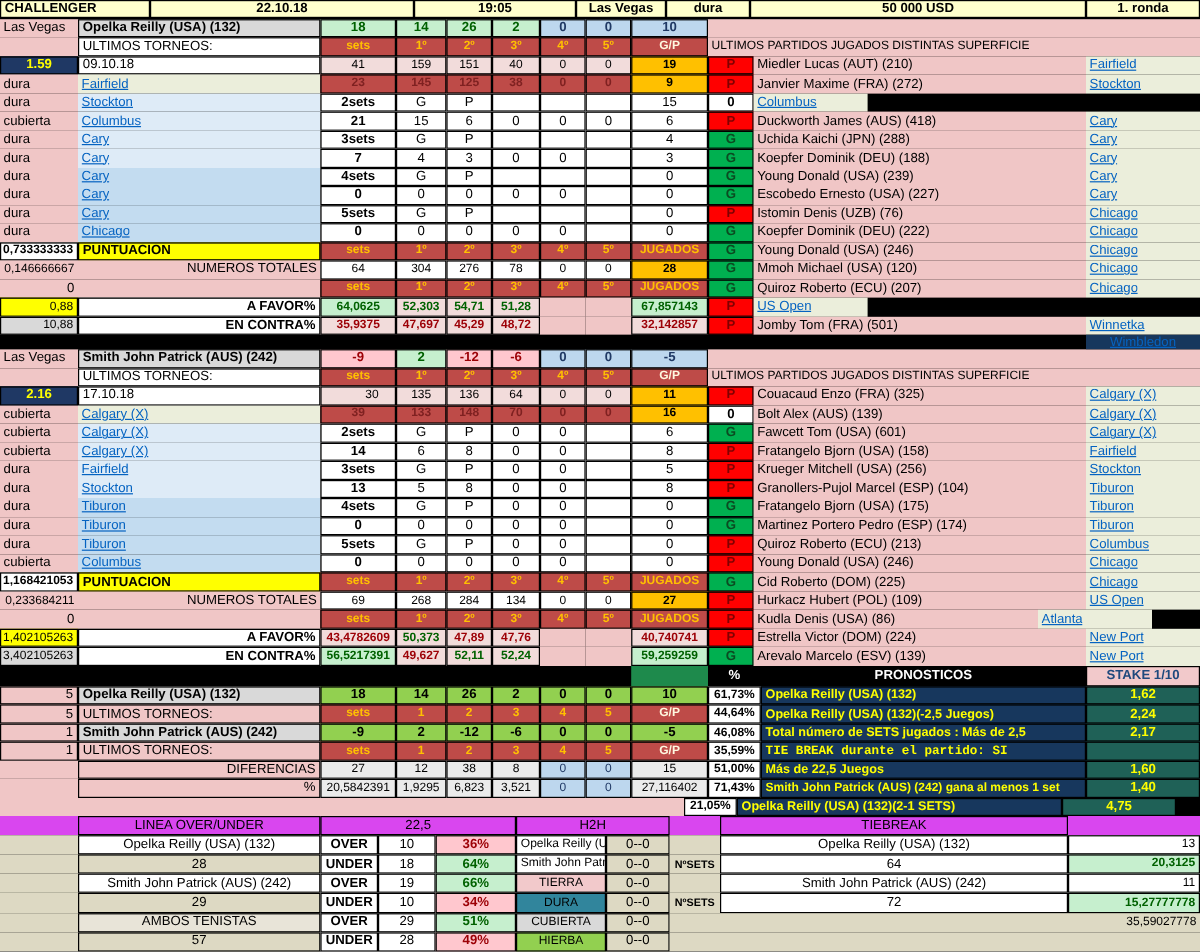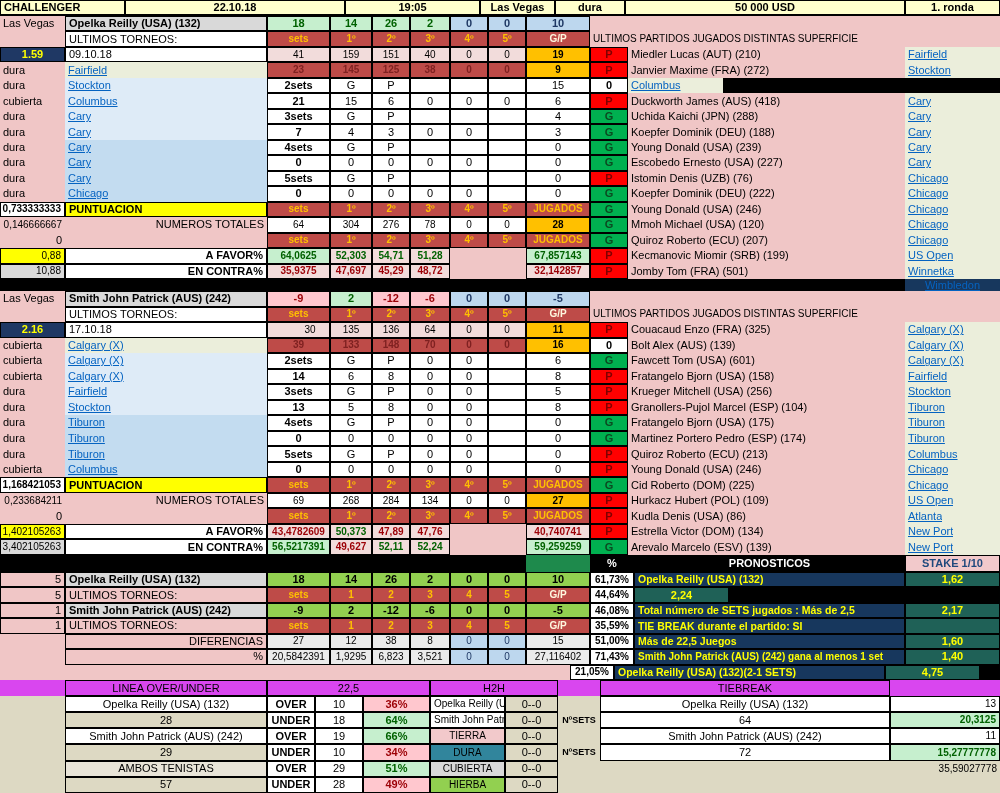--- a/index.html
+++ b/index.html
@@ -323,21 +323,20 @@
         <div class="c bd rt bg-yellow f10" style="width: 65px;">0,88</div>
         <div class="c bd rt b bg-white" style="width: 202px;">A FAVOR%</div>
         <div class="c bd ctr b f10 bg-pospale pos" style="width: 63px;">64,0625</div>
         <div class="c bd ctr b f10 bg-pinkstat pos" style="width: 42px;">52,303</div>
         <div class="c bd ctr b f10 bg-pinkstat pos" style="width: 38px;">54,71</div>
         <div class="c bd ctr b f10 bg-pinkstat pos" style="width: 40px;">51,28</div>
         <div class="c bg-pinkA" style="width: 38px;"></div>
         <div class="c bg-pinkA" style="width: 38px;"></div>
         <div class="c bd ctr b f10 bg-pospale pos" style="width: 64px;">67,857143</div>
         <div class="c bd ctr b bg-res-p" style="width: 38px;">P</div>
-        <div class="c bg-pinkA" style="width: 277px;">Kecmanovic Miomir (SRB) (199)</div>
         <div class="c bg-sage" style="width: 95px;">
           <span class="lnk">US Open</span>
         </div>
       </div>
       <div class="row">
         <div class="c bd rt bg-grey f10" style="width: 65px;">10,88</div>
         <div class="c bd rt b bg-white" style="width: 202px;">EN CONTRA%</div>
         <div class="c bd ctr b f10 bg-pinkstat neg" style="width: 63px;">35,9375</div>
         <div class="c bd ctr b f10 bg-pinkstat neg" style="width: 42px;">47,697</div>
         <div class="c bd ctr b f10 bg-pinkstat neg" style="width: 38px;">45,29</div>
@@ -596,37 +595,37 @@
         <div class="c rt bg-pinkA" style="width: 65px;">0</div>
         <div class="c bg-pinkA" style="width: 202px;"></div>
         <div class="c bd ctr b f10 bg-redhdr" style="width: 63px;">sets</div>
         <div class="c bd ctr b f10 bg-redhdr" style="width: 42px;">1º</div>
         <div class="c bd ctr b f10 bg-redhdr" style="width: 38px;">2º</div>
         <div class="c bd ctr b f10 bg-redhdr" style="width: 40px;">3º</div>
         <div class="c bd ctr b f10 bg-redhdr" style="width: 38px;">4º</div>
         <div class="c bd ctr b f10 bg-redhdr" style="width: 38px;">5º</div>
         <div class="c bd ctr b f10 bg-redhdr" style="width: 64px;">JUGADOS</div>
         <div class="c bd ctr b bg-res-p" style="width: 38px;">P</div>
-        <div class="c bg-pinkA" style="width: 277px;">Kudla Denis (USA) (86)</div>
+        <div class="c bg-pinkA" style="width: 237px;">Kudla Denis (USA) (86)</div>
         <div class="c bg-sage" style="width: 95px;">
           <span class="lnk">Atlanta</span>
         </div>
       </div>
       <div class="row">
         <div class="c bd rt bg-yellow f10" style="width: 65px;">1,402105263</div>
         <div class="c bd rt b bg-white" style="width: 202px;">A FAVOR%</div>
         <div class="c bd ctr b f10 bg-pinkstat neg" style="width: 63px;">43,4782609</div>
         <div class="c bd ctr b f10 bg-pinkstat pos" style="width: 42px;">50,373</div>
         <div class="c bd ctr b f10 bg-pinkstat neg" style="width: 38px;">47,89</div>
         <div class="c bd ctr b f10 bg-pinkstat neg" style="width: 40px;">47,76</div>
         <div class="c bg-pinkA" style="width: 38px;"></div>
         <div class="c bg-pinkA" style="width: 38px;"></div>
         <div class="c bd ctr b f10 bg-pinkstat neg" style="width: 64px;">40,740741</div>
         <div class="c bd ctr b bg-res-p" style="width: 38px;">P</div>
-        <div class="c bg-pinkA" style="width: 277px;">Estrella Victor (DOM) (134)</div>
+        <div class="c bg-pinkA" style="width: 277px;">Estrella Victor (DOM) (224)</div>
         <div class="c bg-sage" style="width: 95px;">
           <span class="lnk">New Port</span>
         </div>
       </div>
       <div class="row">
         <div class="c bd rt bg-grey f10" style="width: 65px;">3,402105263</div>
         <div class="c bd rt b bg-white" style="width: 202px;">EN CONTRA%</div>
         <div class="c bd ctr b f10 bg-pospale pos" style="width: 63px;">56,5217391</div>
         <div class="c bd ctr b f10 bg-pinkstat neg" style="width: 42px;">49,627</div>
         <div class="c bd ctr b f10 bg-pinkstat pos" style="width: 38px;">52,11</div>
@@ -667,20 +666,21 @@
         <div class="c bd rt bg-pinkA" style="width: 65px;">5</div>
         <div class="c bd bg-pinkA" style="width: 202px;">ULTIMOS TORNEOS:</div>
         <div class="c bd ctr b f10 bg-redhdr" style="width: 63px;">sets</div>
         <div class="c bd ctr b f10 bg-redhdr" style="width: 42px;">1</div>
         <div class="c bd ctr b f10 bg-redhdr" style="width: 38px;">2</div>
         <div class="c bd ctr b f10 bg-redhdr" style="width: 40px;">3</div>
         <div class="c bd ctr b f10 bg-redhdr" style="width: 38px;">4</div>
         <div class="c bd ctr b f10 bg-redhdr" style="width: 38px;">5</div>
         <div class="c bd ctr b f10 bg-redhdr whitetx" style="width: 64px;">G/P</div>
         <div class="c bd ctr b f10 bg-white" style="width: 44px;">44,64%</div>
+        <div class="c bd b bg-panelblue" style="width: 271px; font-size: 10.5px;">Opelka Reilly (USA) (132)(-2,5 Juegos)</div>
         <div class="c bd ctr b bg-panelteal" style="width: 95px;">2,24</div>
       </div>
       <div class="row">
         <div class="c bd rt bg-pinkA" style="width: 65px;">1</div>
         <div class="c bd b bg-grey" style="width: 202px;">Smith John Patrick (AUS) (242)</div>
         <div class="c bd ctr b bg-brightgreen" style="width: 63px;">-9</div>
         <div class="c bd ctr b bg-brightgreen" style="width: 42px;">2</div>
         <div class="c bd ctr b bg-brightgreen" style="width: 38px;">-12</div>
         <div class="c bd ctr b bg-brightgreen" style="width: 40px;">-6</div>
         <div class="c bd ctr b bg-brightgreen" style="width: 38px;">0</div>
@@ -694,21 +694,21 @@
         <div class="c bd rt bg-pinkA" style="width: 65px;">1</div>
         <div class="c bd bg-pinkA" style="width: 202px;">ULTIMOS TORNEOS:</div>
         <div class="c bd ctr b f10 bg-redhdr" style="width: 63px;">sets</div>
         <div class="c bd ctr b f10 bg-redhdr" style="width: 42px;">1</div>
         <div class="c bd ctr b f10 bg-redhdr" style="width: 38px;">2</div>
         <div class="c bd ctr b f10 bg-redhdr" style="width: 40px;">3</div>
         <div class="c bd ctr b f10 bg-redhdr" style="width: 38px;">4</div>
         <div class="c bd ctr b f10 bg-redhdr" style="width: 38px;">5</div>
         <div class="c bd ctr b f10 bg-redhdr whitetx" style="width: 64px;">G/P</div>
         <div class="c bd ctr b f10 bg-white" style="width: 44px;">35,59%</div>
-        <div class="c bd b bg-panelblue" style="width: 271px; font-size: 10.5px;">TIE BREAK durante el partido: SI</div>
+        <div class="c bd b bg-panelblue" style="width: 271px; font-size: 10.5px; font-family: Liberation Mono, monospace;">TIE BREAK durante el partido: SI</div>
         <div class="c bd ctr b bg-panelteal" style="width: 95px;"></div>
       </div>
       <div class="row">
         <div class="c bg-pinkA" style="width: 65px;"></div>
         <div class="c bd rt bg-pinkA" style="width: 202px;">DIFERENCIAS</div>
         <div class="c bd ctr f10 bg-ltgrey" style="width: 63px;">27</div>
         <div class="c bd ctr f10 bg-ltgrey" style="width: 42px;">12</div>
         <div class="c bd ctr f10 bg-ltgrey" style="width: 38px;">38</div>
         <div class="c bd ctr f10 bg-ltgrey" style="width: 40px;">8</div>
         <div class="c bd ctr f10 bg-blue45" style="width: 38px;">0</div>

